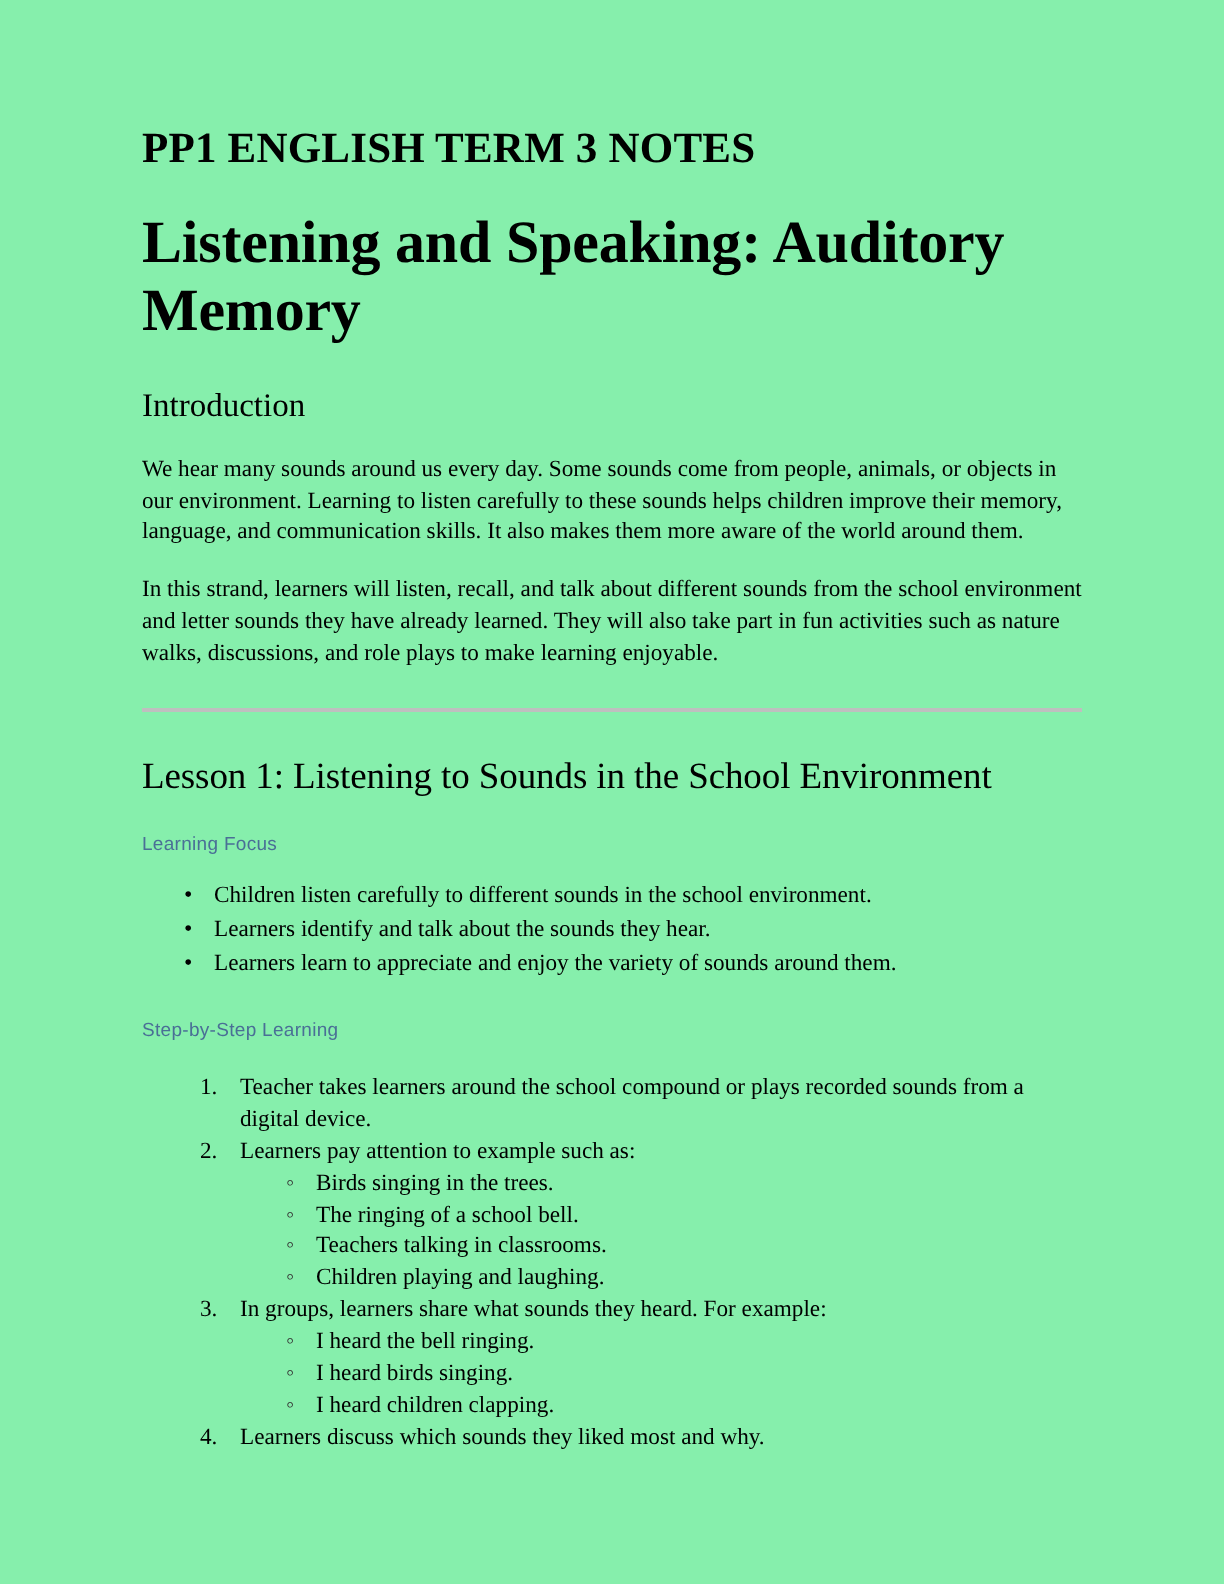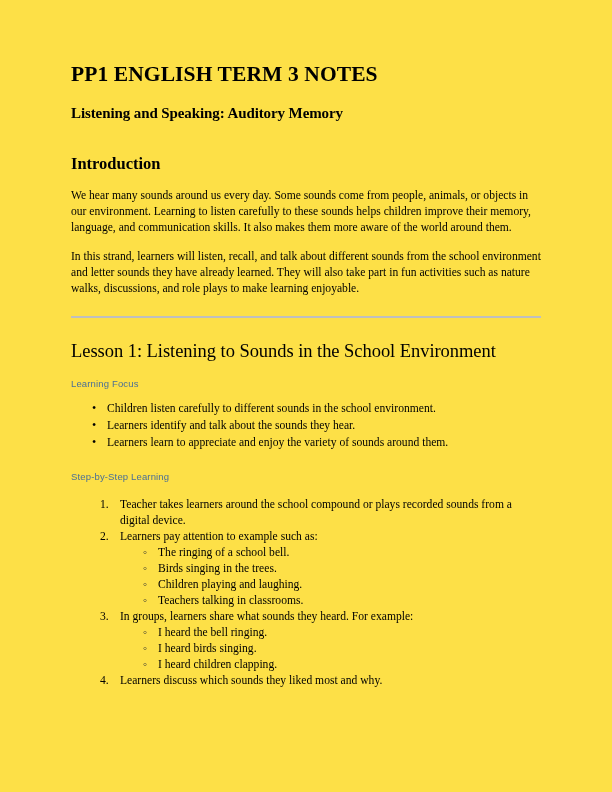--- a/index.html
+++ b/index.html
@@ -13,44 +13,44 @@
     overflow: hidden;
     font-family: "Liberation Serif", "DejaVu Serif", serif;
     color: #000000;
     -webkit-font-smoothing: antialiased;
   }
   .page {
     box-sizing: border-box;
     width: 612px;
     height: 792px;
     padding: 62px 71px 0 71px;
-    background: #fde047;
+    background: #86efac;
   }
 
   
   .doc-title {
     font-family: "Liberation Serif", "DejaVu Serif", serif;
     font-size: 21.5px;
     font-weight: bold;
     line-height: 1.15;
     letter-spacing: 0.1px;
     margin: 0 0 18px 0;
   }
   .doc-subtitle {
     font-family: "Liberation Serif", "DejaVu Serif", serif;
-    font-size: 15px;
+    font-size: 30px;
     font-weight: bold;
     line-height: 1.15;
     letter-spacing: -0.1px;
-    margin: 0 0 32px 0;
+    margin: 0 0 19px 0;
   }
   .section-heading {
     font-family: "Liberation Serif", "DejaVu Serif", serif;
     font-size: 16.5px;
-    font-weight: bold;
+    font-weight: normal;
     line-height: 1.2;
     margin: 0 0 14px 0;
   }
   .lesson-heading {
     font-family: "Liberation Serif", "DejaVu Serif", serif;
     font-size: 18.5px;
     font-weight: normal;
     line-height: 1.2;
     letter-spacing: -0.05px;
     margin: 0 0 16px 0;
@@ -183,24 +183,24 @@
 
   <div class="sub-label">Step-by-Step Learning</div>
 
   <ol class="step-list">
     <li class="step-item">
       <span>Teacher takes learners around the school compound or plays recorded sounds from a digital device.</span>
     </li>
     <li class="step-item">
       <span>Learners pay attention to example such as:</span>
       <ul class="sub-list">
+        <li>Birds singing in the trees.</li>
         <li>The ringing of a school bell.</li>
-        <li>Birds singing in the trees.</li>
+        <li>Teachers talking in classrooms.</li>
         <li>Children playing and laughing.</li>
-        <li>Teachers talking in classrooms.</li>
       </ul>
     </li>
     <li class="step-item">
       <span>In groups, learners share what sounds they heard. For example:</span>
       <ul class="sub-list italic">
         <li>I heard the bell ringing.</li>
         <li>I heard birds singing.</li>
         <li>I heard children clapping.</li>
       </ul>
     </li>

